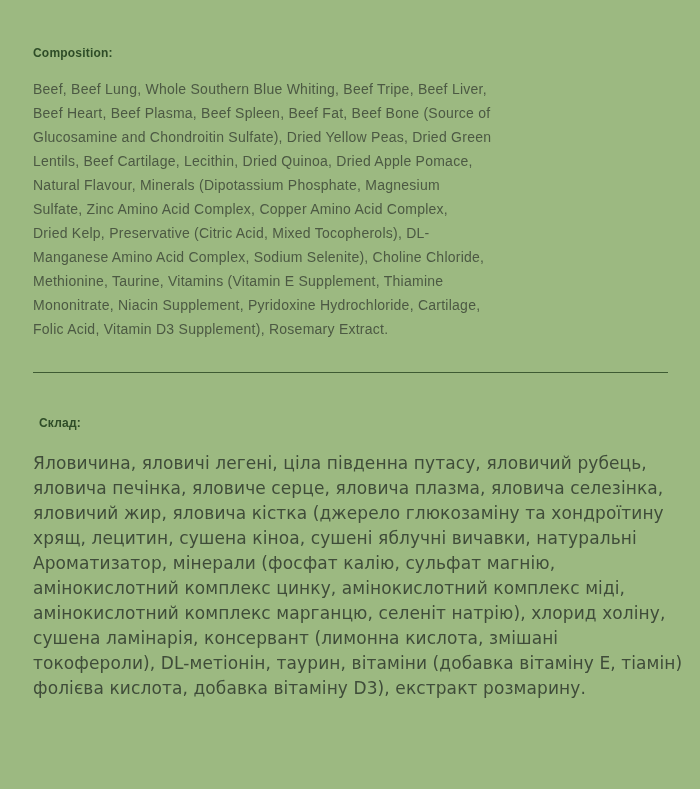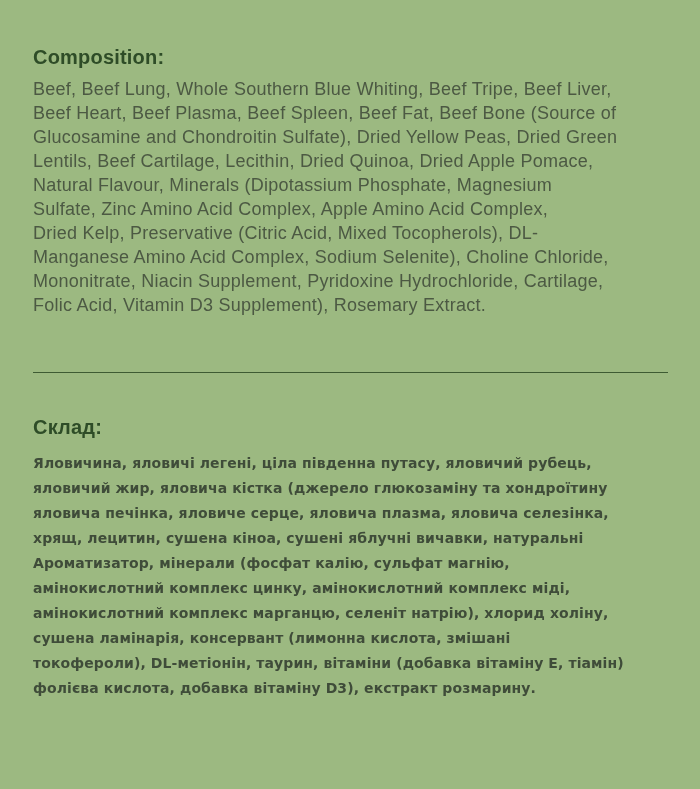--- a/index.html
+++ b/index.html
@@ -12,74 +12,74 @@
   html,body{margin:0;padding:0;}
   body{
     width:700px;height:789px;
     background:var(--bg);
     font-family:"Liberation Sans", sans-serif;
     position:relative;
     overflow:hidden;
   }
   .heading{
     position:absolute;left:33px;
-    font-size:20px;font-weight:bold;
+    font-size:12px;font-weight:bold;
     color:var(--heading);
     letter-spacing:.2px;
   }
   .heading-en{top:46px;}
-  .heading-uk{top:416px;}
+  .heading-uk{top:416px;margin-left:6px;}
   .para{position:absolute;left:33px;margin:0;}
   .para-en{
     top:77px;
-    font-size:18px;line-height:24px;
+    font-size:14px;line-height:24px;
     color:var(--body-en);
     letter-spacing:.25px;
   }
   .para-uk{
     top:451px;
     font-family:"DejaVu Sans","Liberation Sans",sans-serif;
-    font-size:14px;line-height:25px;
+    font-size:17px;line-height:25px;
     color:var(--body-uk);
     letter-spacing:.1px;
-    font-weight:bold;
   }
   .para div{white-space:nowrap;}
   .divider{
     position:absolute;left:33px;top:372px;
     width:635px;height:0;
     border-top:1.5px solid var(--divider);
   }
 </style>
 </head>
 <body>
 
 <div class="heading heading-en">Composition:</div>
 
 <div class="para para-en">
   <div>Beef, Beef Lung, Whole Southern Blue Whiting, Beef Tripe, Beef Liver,</div>
   <div>Beef Heart, Beef Plasma, Beef Spleen, Beef Fat, Beef Bone (Source of</div>
   <div>Glucosamine and Chondroitin Sulfate), Dried Yellow Peas, Dried Green</div>
   <div>Lentils, Beef Cartilage, Lecithin, Dried Quinoa, Dried Apple Pomace,</div>
   <div>Natural Flavour, Minerals (Dipotassium Phosphate, Magnesium</div>
-  <div>Sulfate, Zinc Amino Acid Complex, Apple Amino Acid Complex,</div>
+  <div>Sulfate, Zinc Amino Acid Complex, Copper Amino Acid Complex,</div>
   <div>Dried Kelp, Preservative (Citric Acid, Mixed Tocopherols), DL-</div>
   <div>Manganese Amino Acid Complex, Sodium Selenite), Choline Chloride,</div>
+  <div>Methionine, Taurine, Vitamins (Vitamin E Supplement, Thiamine</div>
   <div>Mononitrate, Niacin Supplement, Pyridoxine Hydrochloride, Cartilage,</div>
   <div>Folic Acid, Vitamin D3 Supplement), Rosemary Extract.</div>
 </div>
 
 <div class="divider"></div>
 
 <div class="heading heading-uk">Склад:</div>
 
 <div class="para para-uk">
   <div>Яловичина, яловичі легені, ціла південна путасу, яловичий рубець,</div>
+  <div>яловича печінка, яловиче серце, яловича плазма, яловича селезінка,</div>
   <div>яловичий жир, яловича кістка (джерело глюкозаміну та хондроїтину</div>
-  <div>яловича печінка, яловиче серце, яловича плазма, яловича селезінка,</div>
   <div>хрящ, лецитин, сушена кіноа, сушені яблучні вичавки, натуральні</div>
   <div>Ароматизатор, мінерали (фосфат калію, сульфат магнію,</div>
   <div>амінокислотний комплекс цинку, амінокислотний комплекс міді,</div>
   <div>амінокислотний комплекс марганцю, селеніт натрію), хлорид холіну,</div>
   <div>сушена ламінарія, консервант (лимонна кислота, змішані</div>
   <div>токофероли), DL-метіонін, таурин, вітаміни (добавка вітаміну Е, тіамін)</div>
   <div>фолієва кислота, добавка вітаміну D3), екстракт розмарину.</div>
 </div>
 
 </body></html>

